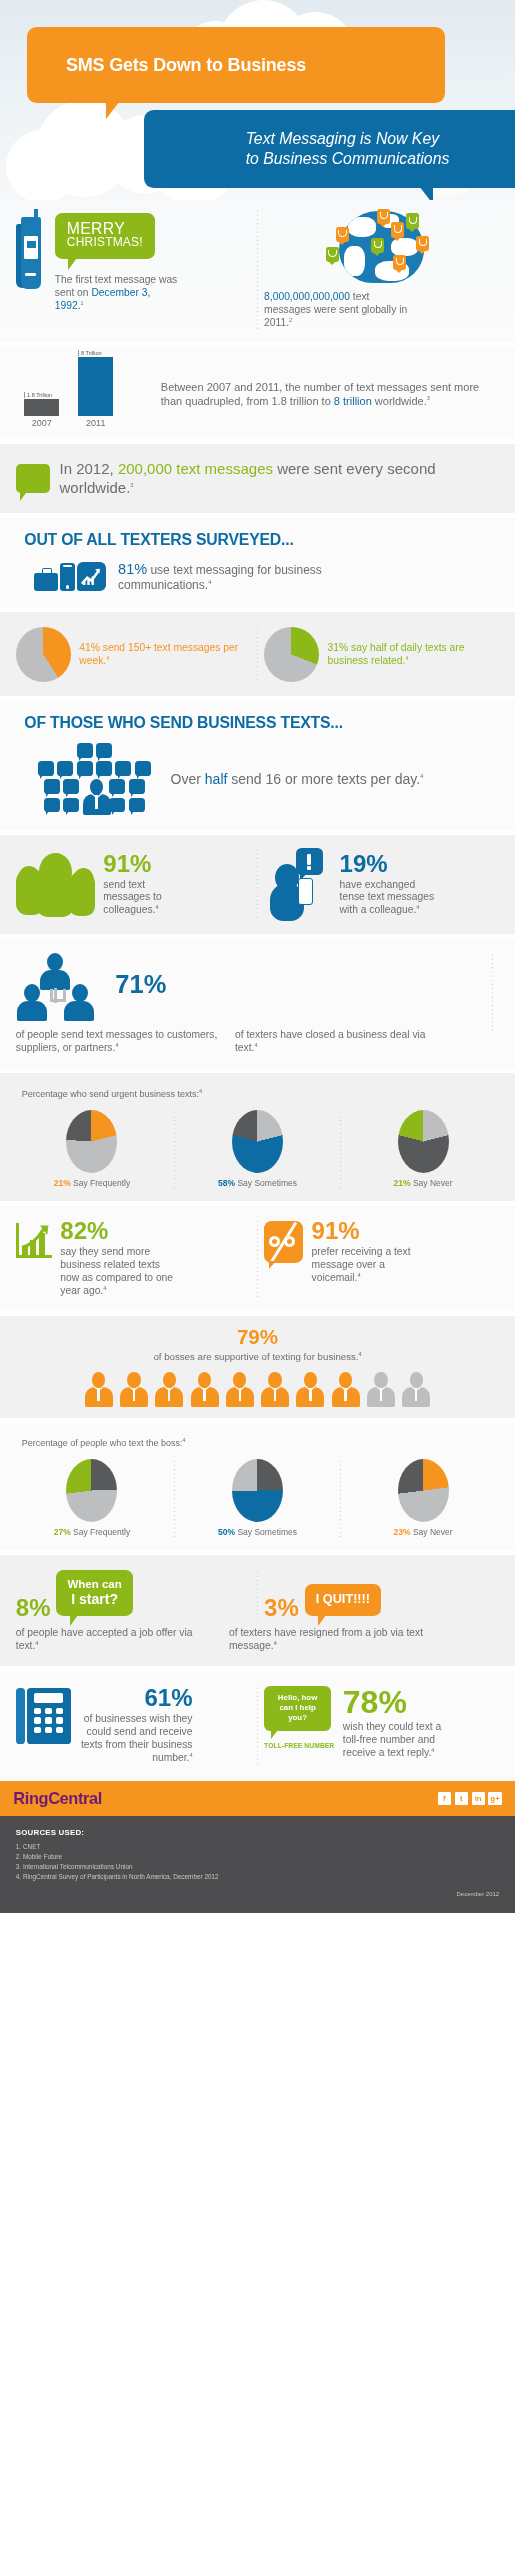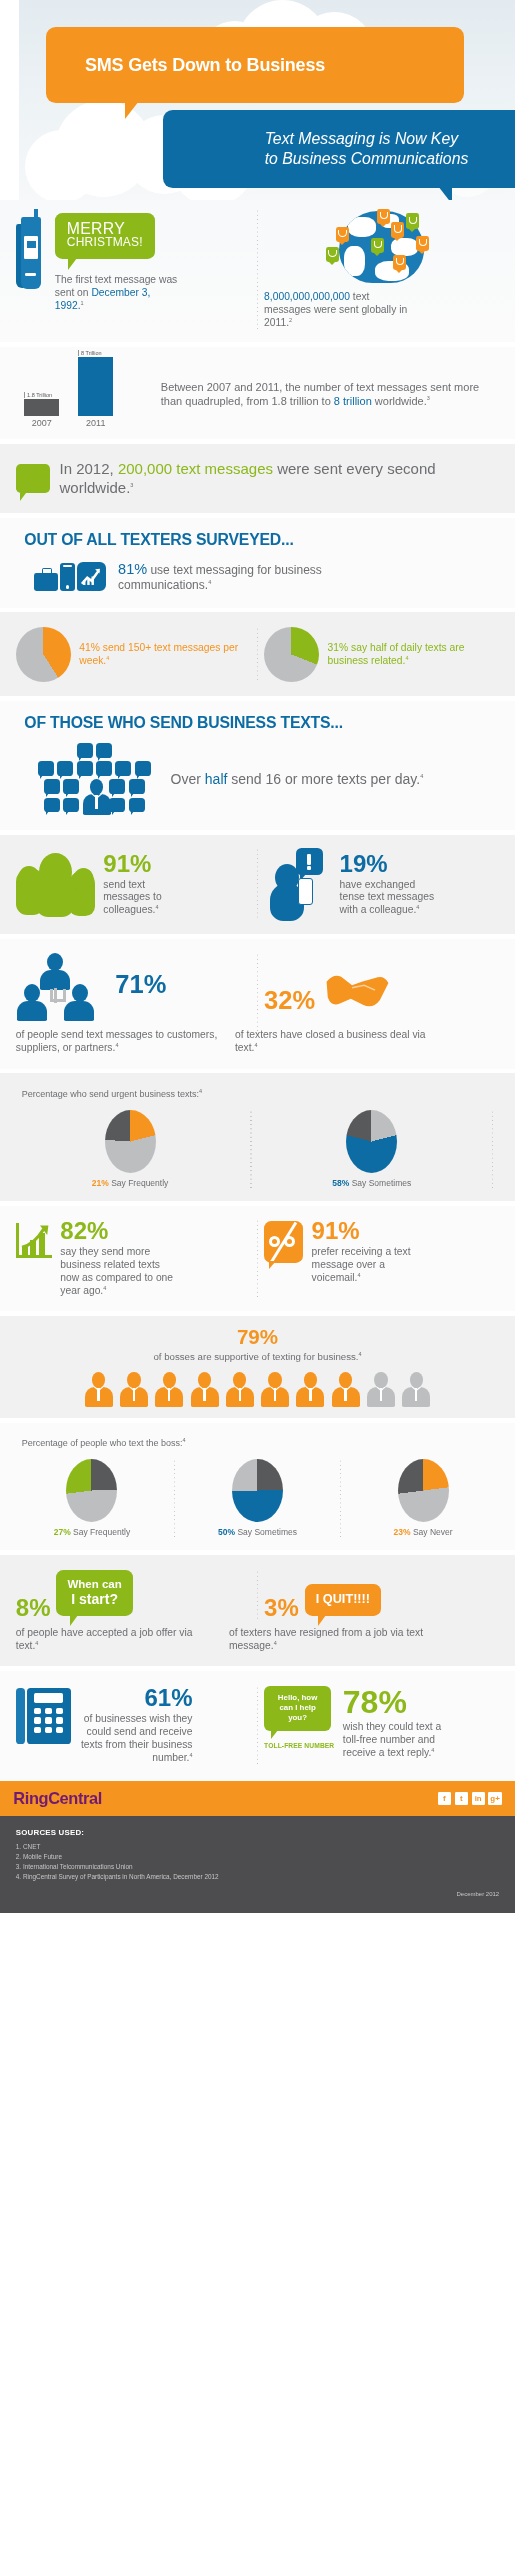--- a/index.html
+++ b/index.html
@@ -11,21 +11,20 @@
     -webkit-font-smoothing: antialiased;
   }
   .page { width: 515px; position: relative; overflow: hidden; }
 
   
   .header {
     position: relative;
     height: 200px;
     background: linear-gradient(to bottom, #e3ebf0 0%, #eef3f6 55%, #f6f8f9 100%);
     overflow: hidden;
-    margin-left: 19px;
   }
   .cloud { position: absolute; background: #fff; border-radius: 50%; }
   .cl-a { width: 91px; height: 91px; left: 218px; top: 0px; }
   .cl-b { width: 67px; height: 67px; left: 182px; top: 21px; }
   .cl-c { width: 79px; height: 79px; left: 276px; top: 12px; }
   .cl-d { width: 97px; height: 97px; left: 36px; top: 100px; }
   .cl-e { width: 73px; height: 73px; left: 6px; top: 130px; }
   .cl-f { width: 79px; height: 79px; left: 106px; top: 115px; }
   .cl-g { width: 85px; height: 85px; left: 151px; top: 121px; }
   .cl-h { width: 61px; height: 61px; left: 418px; top: 136px; opacity:.55;}
@@ -529,31 +528,20 @@
           <div style="position:absolute;left:8.5px;top:31.5px;width:15.8px;height:18px;background:#0d6ca4;border-radius:50%;"></div>
           <div style="position:absolute;left:1.2px;top:48px;width:30px;height:20.6px;background:#0d6ca4;border-radius:11px 11px 1.8px 1.8px;"></div>
           <div style="position:absolute;left:56px;top:31.5px;width:15.8px;height:18px;background:#0d6ca4;border-radius:50%;"></div>
           <div style="position:absolute;left:48px;top:48px;width:30px;height:20.6px;background:#0d6ca4;border-radius:11px 11px 1.8px 1.8px;"></div>
         </div>
         <div style="margin-top:19px;">
           <div class="bignum num-blue" style="font-size:25.5px;">71%</div>
         </div>
       </div>
       <div class="vdot"></div>
-      <div class="half" style="align-items:flex-start;">
-        <div style="margin-top:35px;">
-          <div class="bignum num-orange" style="font-size:25.5px;">32%</div>
-        </div>
-        <div class="handshake" style="margin-top:19.4px;">
-          <svg width="67" height="40" viewBox="0 0 110 66" aria-hidden="true">
-            <path d="M4 16 Q16 2 28 8 L46 22 L62 16 L84 10 Q98 4 106 18 L92 46 Q80 62 64 54 L44 44 L26 52 Q12 58 6 42 Z" fill="#f5941f"></path>
-            <path d="M46 26 L66 22 L84 30" stroke="#fff" stroke-width="2.5" fill="none" opacity=".55"></path>
-          </svg>
-        </div>
-      </div>
     </div>
     <div class="row" style="margin-top:-2.4px;">
       <div class="body-txt" style="flex:1;max-width:206px;">
         <span>of people send text messages to customers, suppliers, or partners.</span><span class="sup">4</span>
       </div>
       <div class="vdot" style="visibility:hidden;"></div>
       <div class="body-txt" style="flex:1;max-width:206px;">
         <span>of texters have closed a business deal via text.</span><span class="sup">4</span>
       </div>
     </div>
@@ -569,20 +557,24 @@
       <div class="pie-cell">
         <div class="pie-oval" style="background:conic-gradient(#f5941f 0 21%, #bcbec0 21% 76%, #58595b 76% 100%);"></div>
         <div class="legend"><b style="color:#f5941f;">21%</b><span> Say Frequently</span></div>
       </div>
       <div class="vdot"></div>
       <div class="pie-cell">
         <div class="pie-oval" style="background:conic-gradient(#bcbec0 0 21%, #0d6ca4 21% 79%, #58595b 79% 100%);"></div>
         <div class="legend"><b style="color:#0d6ca4;">58%</b><span> Say Sometimes</span></div>
       </div>
       <div class="vdot"></div>
+      <div class="pie-cell">
+        <div class="pie-oval" style="background:conic-gradient(#bcbec0 0 21%, #58595b 21% 79%, #8cb81a 79% 100%);"></div>
+        <div class="legend"><b style="color:#8cb81a;">21%</b><span> Say Never</span></div>
+      </div>
     </div>
   </div>
 
   <div class="dotted-sep double"></div>
 
   <div class="sec sec-lt" style="padding:13.3px 15.8px;">
     <div class="row" style="align-items:flex-start;">
       <div class="half" style="align-items:flex-start;">
         <div class="growth" style="margin-top:3.6px;">
           <div class="axis"></div>

